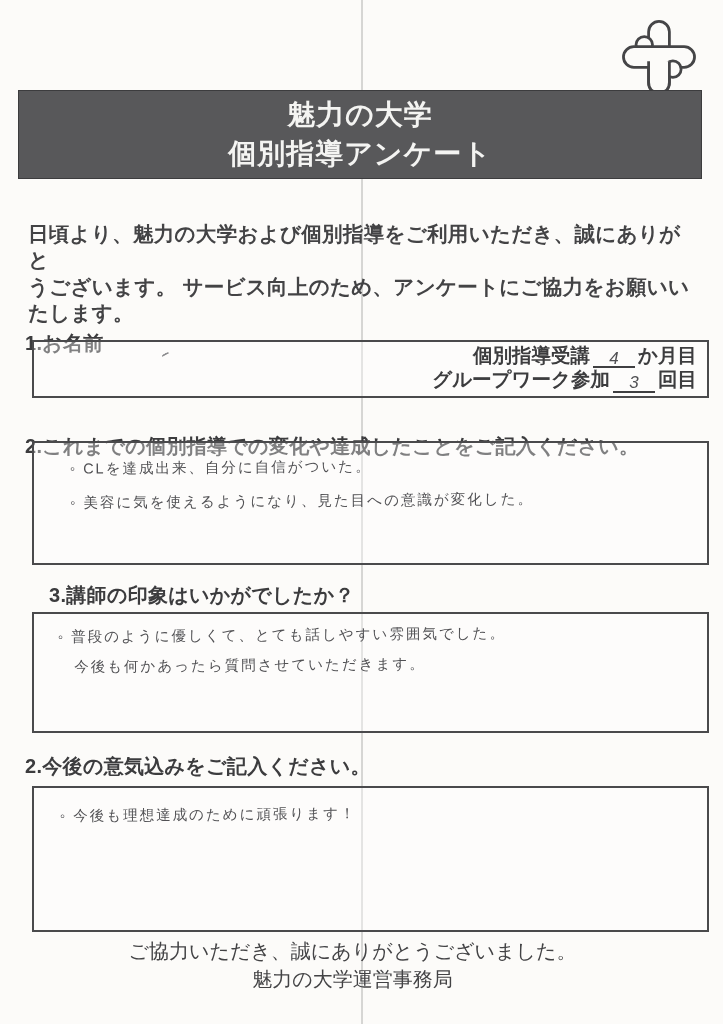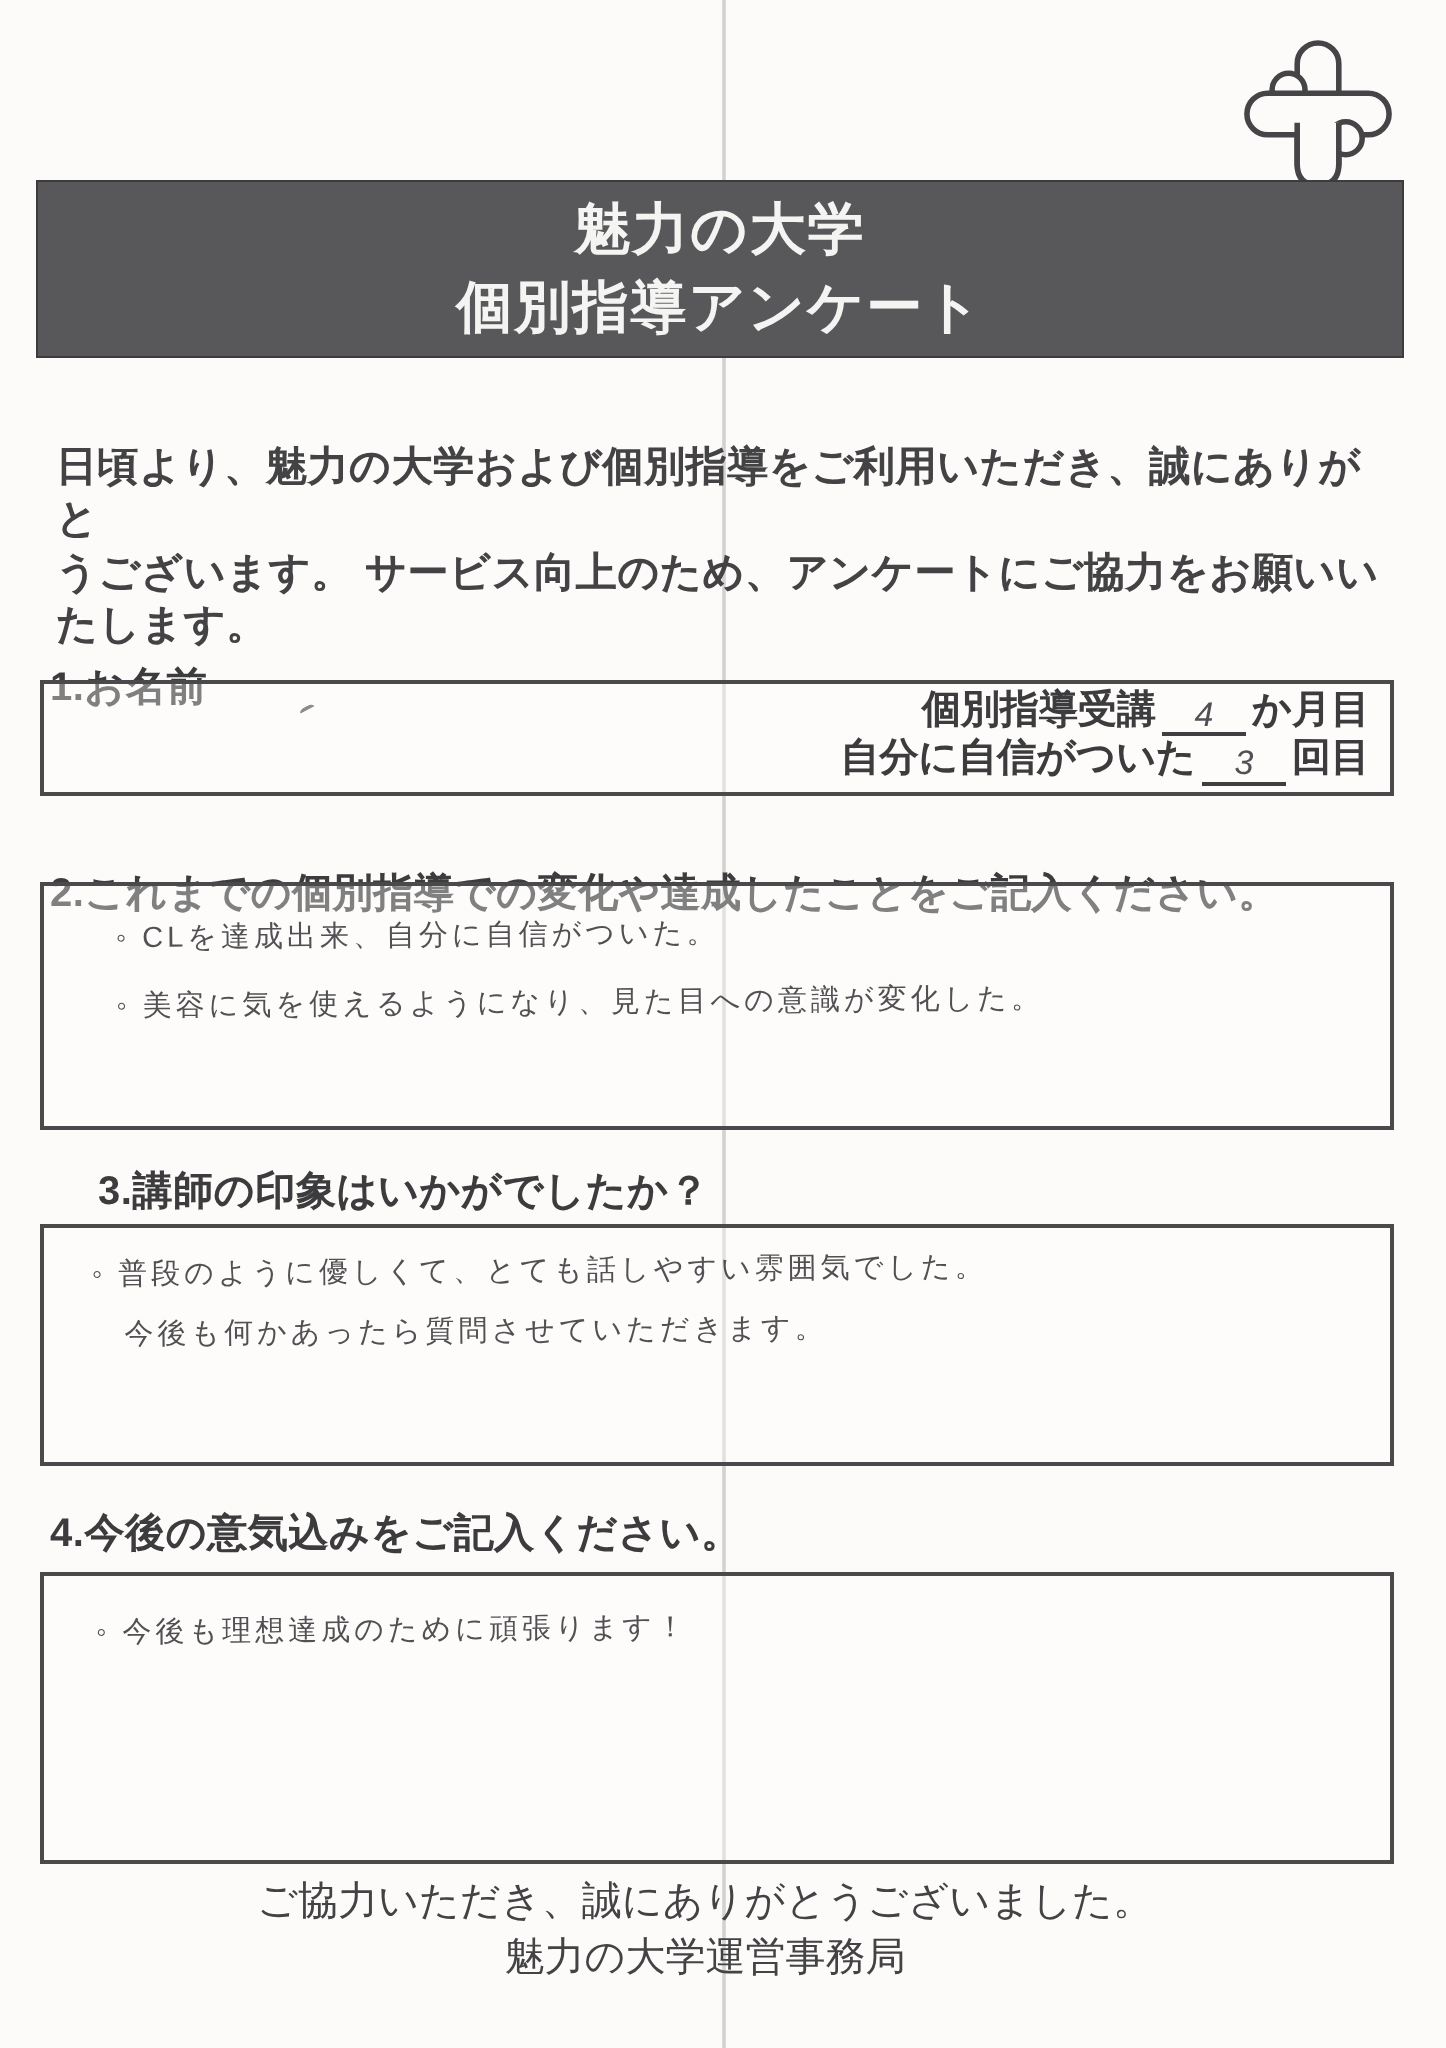--- a/index.html
+++ b/index.html
@@ -24,21 +24,21 @@
   .intro{
     position:absolute;left:28px;top:200px;width:668px;
     font-weight:700;font-size:20.5px;line-height:1.3;
     white-space:pre-line;letter-spacing:.3px;color:#434345;
   }
   .qheading{
     position:absolute;left:25px;margin:0;
     font-weight:700;font-size:20px;letter-spacing:.3px;color:#3c3c3e;
   }
   .qbox{
-    position:absolute;left:20px;width:677px;box-sizing:border-box;
+    position:absolute;left:32px;width:677px;box-sizing:border-box;
     border:2px solid #4a4a4c;background:rgba(255,255,255,.35);
   }
   .name-box{top:340px;height:58px;}
   .stats{
     position:absolute;right:10px;bottom:3px;text-align:right;
     font-weight:700;font-size:19.5px;line-height:1.2;color:#3c3c3e;
   }
   .uline{
     display:inline-block;min-width:42px;border-bottom:2px solid #3f3f41;
     text-align:center;line-height:.9;vertical-align:-2px;margin:0 3px;
@@ -90,41 +90,41 @@
   <p class="intro">日頃より、魅力の大学および個別指導をご利用いただき、誠にありがと
 うございます。 サービス向上のため、アンケートにご協力をお願いい
 たします。</p>
 
   <h2 class="qheading" style="top:311px;margin-top:19px;">1.お名前</h2>
   <div class="qbox name-box">
     <span class="stray-mark"></span>
     <span></span>
     <div class="stats">
       <div><span>個別指導受講</span><span class="uline"><span class="hand-num">4</span></span><span>か月目</span></div>
-      <div><span>自分に自信がついた</span><span class="uline"><span class="hand-num">3</span></span><span>回目</span></div>
+      <div><span>グループワーク参加</span><span class="uline"><span class="hand-num">3</span></span><span>回目</span></div>
     </div>
   </div>
 
   <h2 class="qheading" style="top:433px;text-align:center;">2.これまでの個別指導での変化や達成したことをご記入ください。</h2>
   <div class="qbox box2">
     <div class="answers">
       <div class="hand">◦ CLを達成出来、自分に自信がついた。</div>
       <div class="hand">◦ 美容に気を使えるようになり、見た目への意識が変化した。</div>
     </div>
   </div>
 
   <h2 class="qheading" style="top:582px;margin-left:24px;">3.講師の印象はいかがでしたか？</h2>
   <div class="qbox box3">
     <div class="answers">
       <div class="hand">◦ 普段のように優しくて、とても話しやすい雰囲気でした。</div>
       <div class="hand">今後も何かあったら質問させていただきます。</div>
     </div>
   </div>
 
-  <h2 class="qheading" style="top:753px;">4.今後の意気込みをご記入ください。</h2>
+  <h2 class="qheading" style="top:753px;">2.今後の意気込みをご記入ください。</h2>
   <div class="qbox box4">
     <div class="answers">
       <div class="hand">◦ 今後も理想達成のために頑張ります！</div>
     </div>
   </div>
 
   <div class="footer">
     <div>ご協力いただき、誠にありがとうございました。</div>
     <div>魅力の大学運営事務局</div>
   </div>

